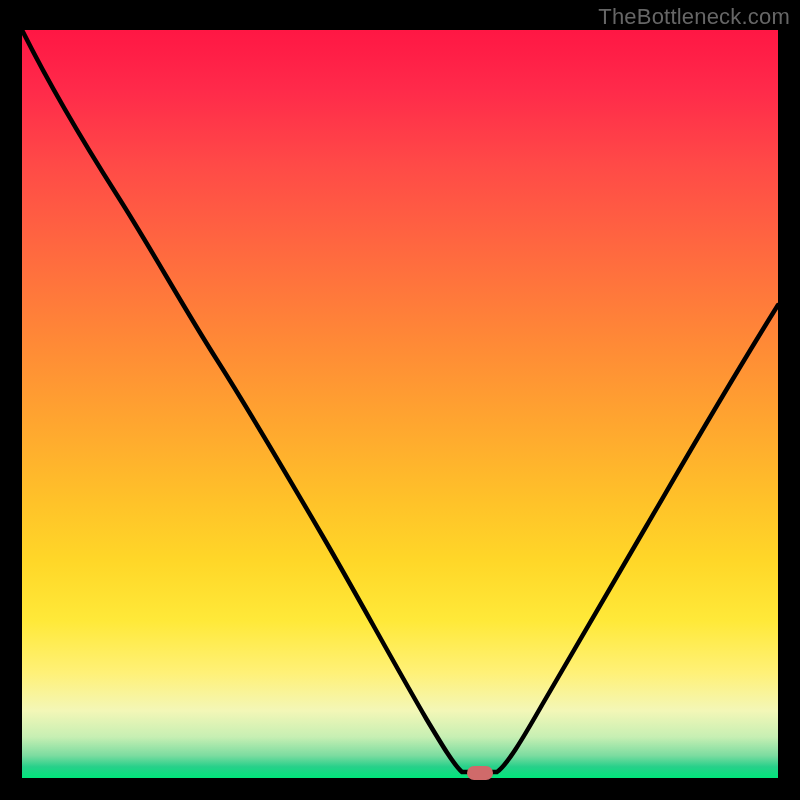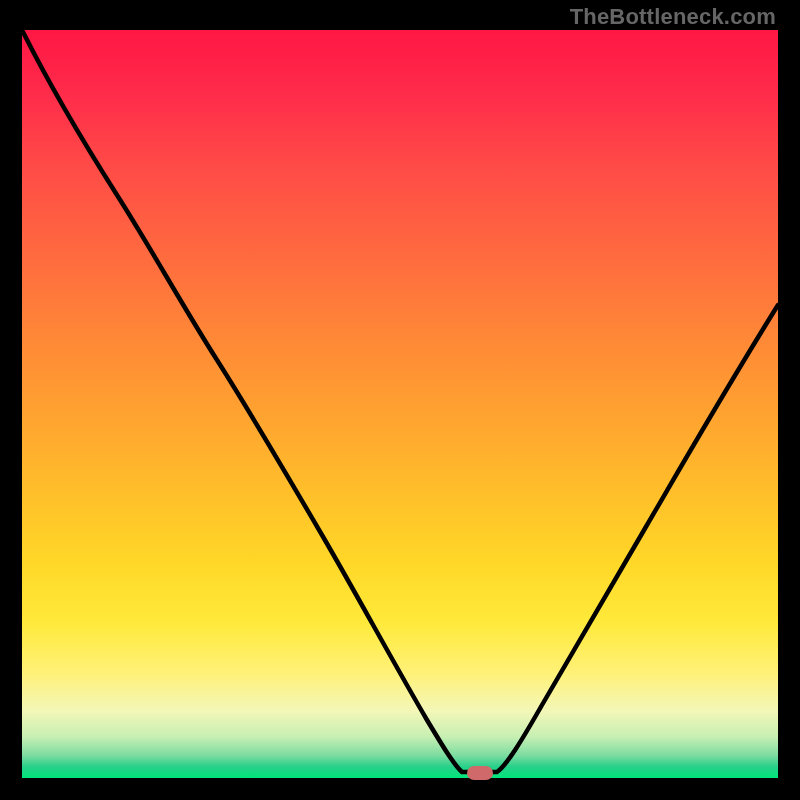--- a/index.html
+++ b/index.html
@@ -13,23 +13,23 @@
   }
   .frame {
     position: relative;
     width: 800px;
     height: 800px;
     background: #000;
   }
   .watermark {
     position: absolute;
     top: 4px;
-    right: 24px;
+    right: 10px;
     font-size: 22px;
-    font-weight: 700;
+    font-weight: 400;
     color: #666;
     letter-spacing: 0.2px;
     z-index: 10;
   }
   .plot {
     position: absolute;
     left: 22px;
     top: 30px;
     width: 756px;
     height: 748px;

